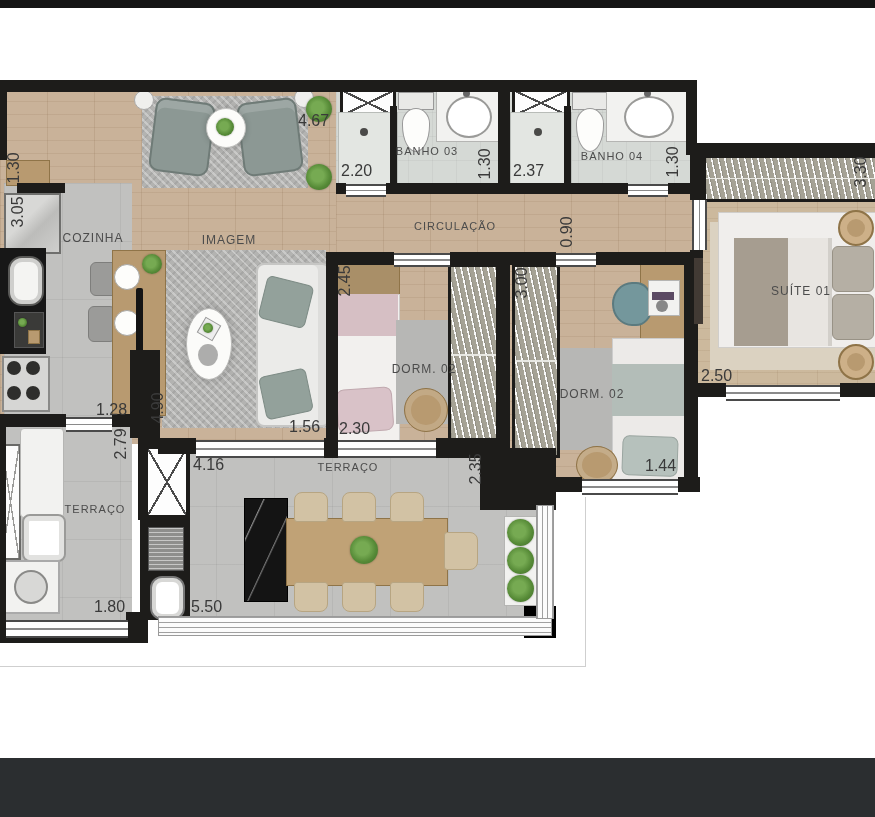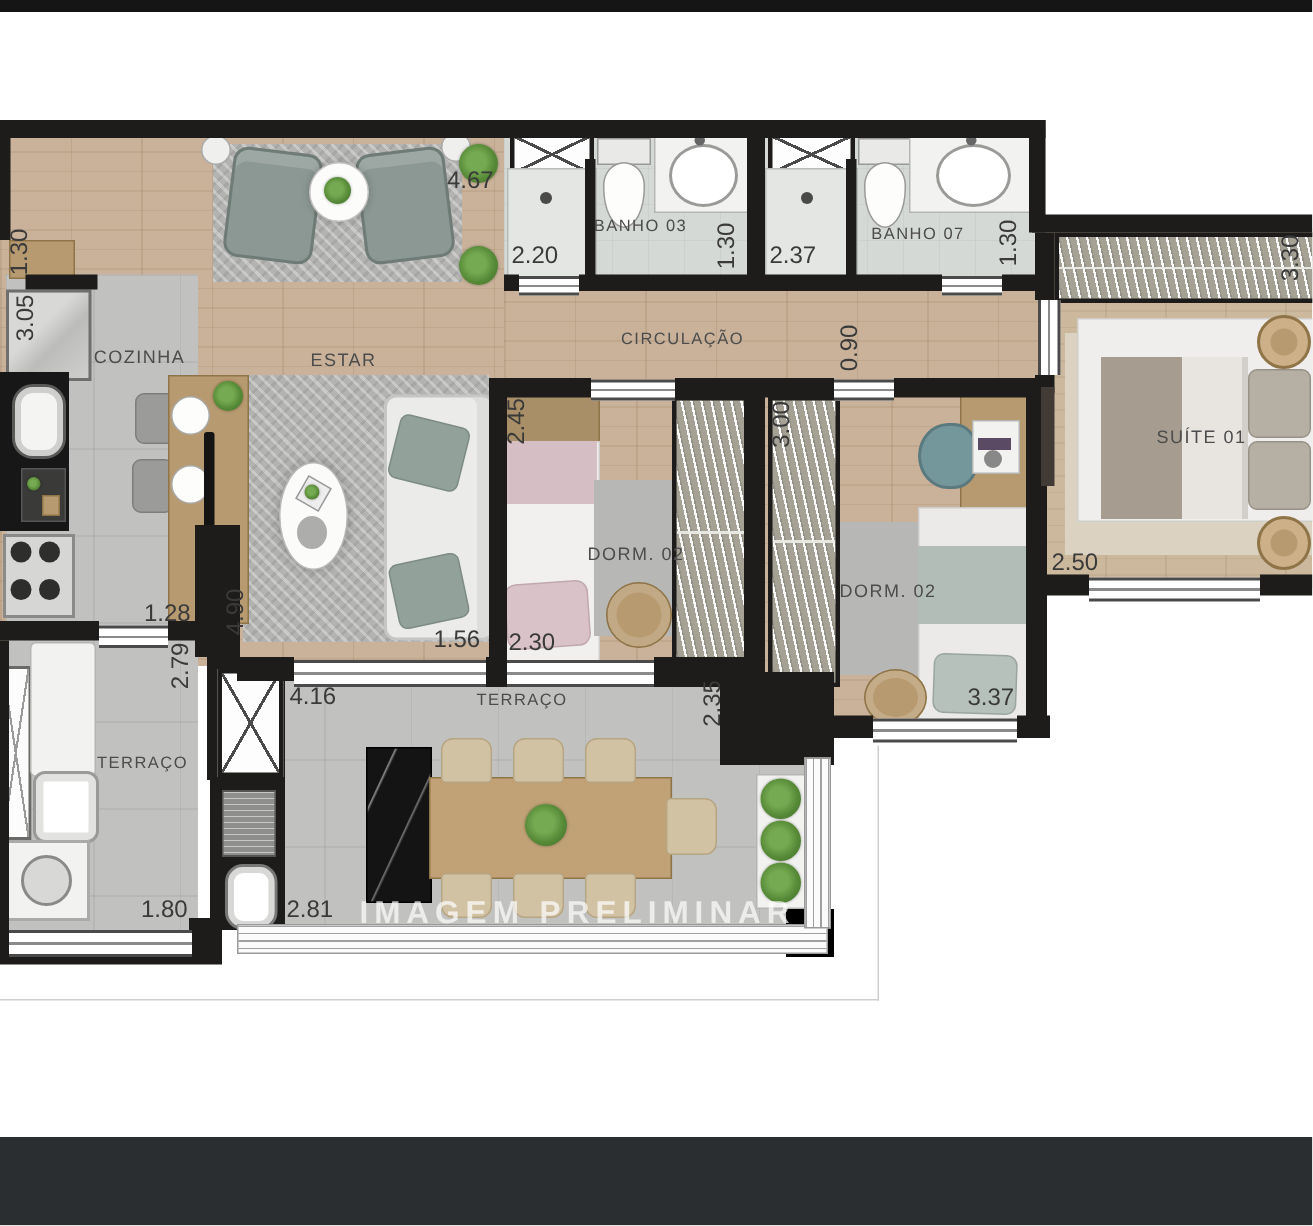--- a/index.html
+++ b/index.html
@@ -210,47 +210,46 @@
   <div class="window-h" style="left:556px;top:253px;width:40px;height:10px;"></div>
   <div class="window-v" style="left:692px;top:200px;width:11px;height:50px;"></div>
   <div class="window-h" style="left:6px;top:620px;width:122px;height:14px;"></div>
   <div class="rail-h" style="left:158px;top:616px;width:392px;height:18px;"></div>
   <div class="rail-v" style="left:536px;top:505px;width:16px;height:112px;"></div>
 
   <div class="abs" style="left:0;top:666px;width:586px;height:1px;background:#cfcfcf;"></div>
   <div class="abs" style="left:585px;top:497px;width:1px;height:170px;background:#cfcfcf;"></div>
 
   <div class="rlabel" style="left:93px;top:231px;">COZINHA</div>
-  <div class="rlabel" style="left:229px;top:233px;">ESTAR</div>
+  <div class="rlabel" style="left:229px;top:233px;">IMAGEM</div>
   <div class="rlabel sm" style="left:455px;top:220px;">CIRCULAÇÃO</div>
   <div class="rlabel sm" style="left:427px;top:145px;">BANHO 03</div>
-  <div class="rlabel sm" style="left:612px;top:150px;">BANHO 07</div>
+  <div class="rlabel sm" style="left:612px;top:150px;">BANHO 04</div>
   <div class="rlabel" style="left:801px;top:284px;">SUÍTE 01</div>
   <div class="rlabel" style="left:424px;top:362px;">DORM. 02</div>
   <div class="rlabel" style="left:592px;top:387px;">DORM. 02</div>
   <div class="rlabel sm" style="left:95px;top:503px;">TERRAÇO</div>
   <div class="rlabel sm" style="left:348px;top:461px;">TERRAÇO</div>
 
   <div class="dim" style="left:298px;top:112px;">4.67</div>
   <div class="dim" style="left:341px;top:162px;">2.20</div>
   <div class="dim" style="left:513px;top:162px;">2.37</div>
   <div class="dim" style="left:701px;top:367px;">2.50</div>
   <div class="dim" style="left:96px;top:401px;">1.28</div>
   <div class="dim" style="left:289px;top:418px;">1.56</div>
   <div class="dim" style="left:339px;top:420px;">2.30</div>
   <div class="dim" style="left:193px;top:456px;">4.16</div>
-  <div class="dim" style="left:645px;top:457px;">3.37</div>
+  <div class="dim" style="left:645px;top:457px;">1.44</div>
   <div class="dim" style="left:94px;top:598px;">1.80</div>
-  <div class="dim" style="left:191px;top:598px;">2.81</div>
+  <div class="dim" style="left:191px;top:598px;">5.50</div>
   <div class="dimv" style="left:-7px;top:160px;">1.30</div>
   <div class="dimv" style="left:-3px;top:204px;">3.05</div>
   <div class="dimv" style="left:464px;top:156px;">1.30</div>
   <div class="dimv" style="left:652px;top:154px;">1.30</div>
   <div class="dimv" style="left:840px;top:164px;">3.30</div>
   <div class="dimv" style="left:546px;top:224px;">0.90</div>
   <div class="dimv" style="left:324px;top:273px;">2.45</div>
   <div class="dimv" style="left:501px;top:275px;">3.00</div>
   <div class="dimv" style="left:137px;top:400px;">4.90</div>
   <div class="dimv" style="left:100px;top:436px;">2.79</div>
   <div class="dimv" style="left:455px;top:461px;">2.35</div>
 
-  <div class="abs" style="left:385px;top:597px;transform:translateX(-50%);font-size:21px;font-weight:600;letter-spacing:4px;color:rgba(252,252,252,.72);white-space:nowrap;">IMAGEM PRELIMINAR</div>
 </div>
 
 </body></html>

